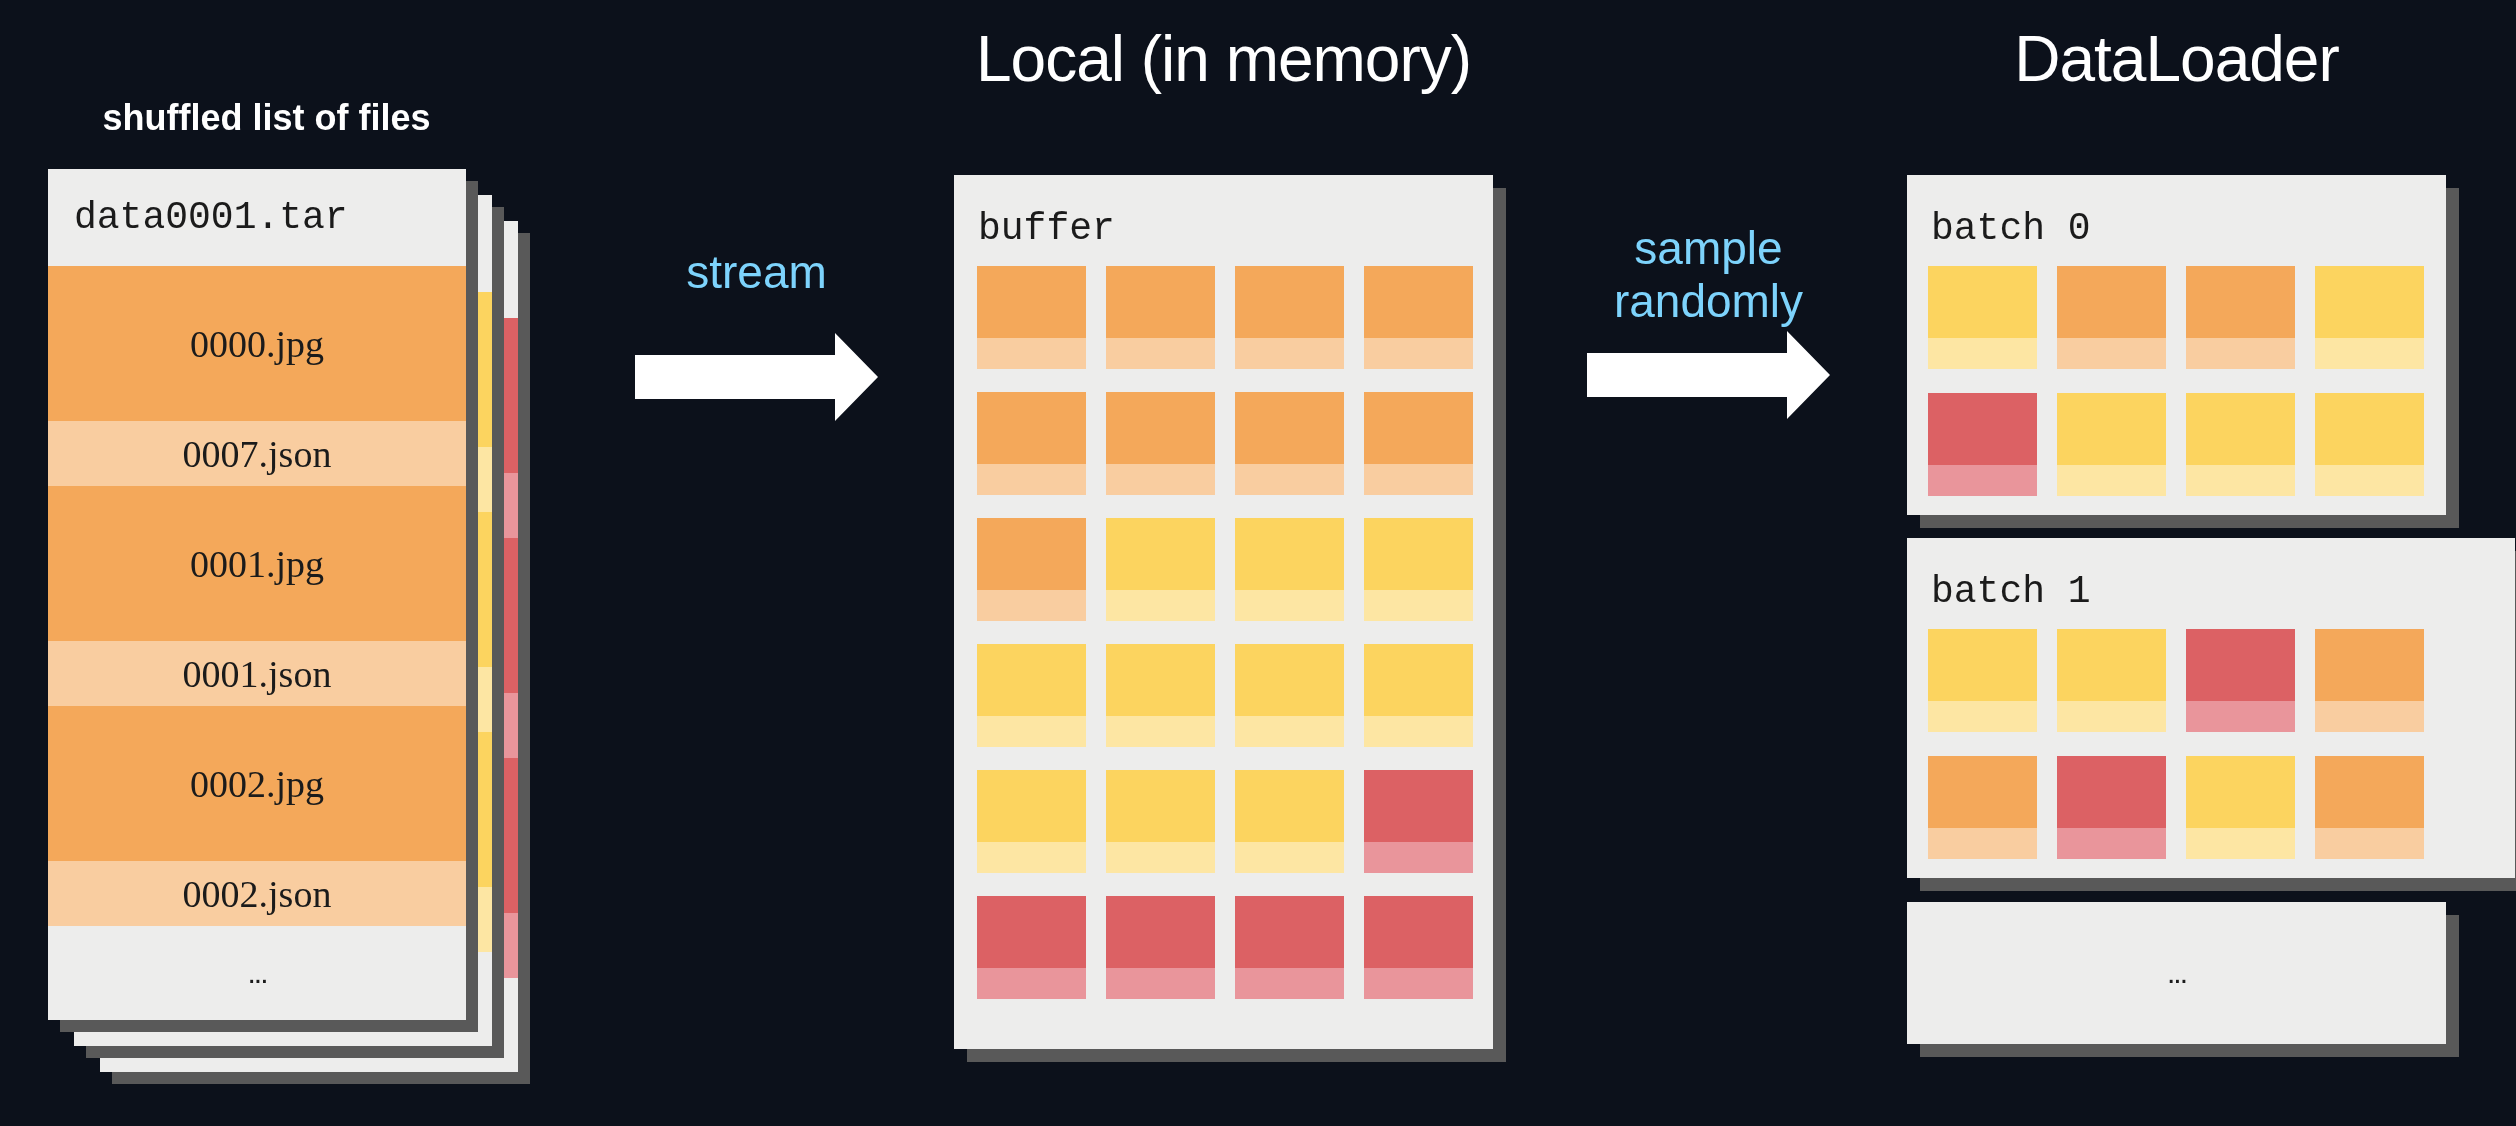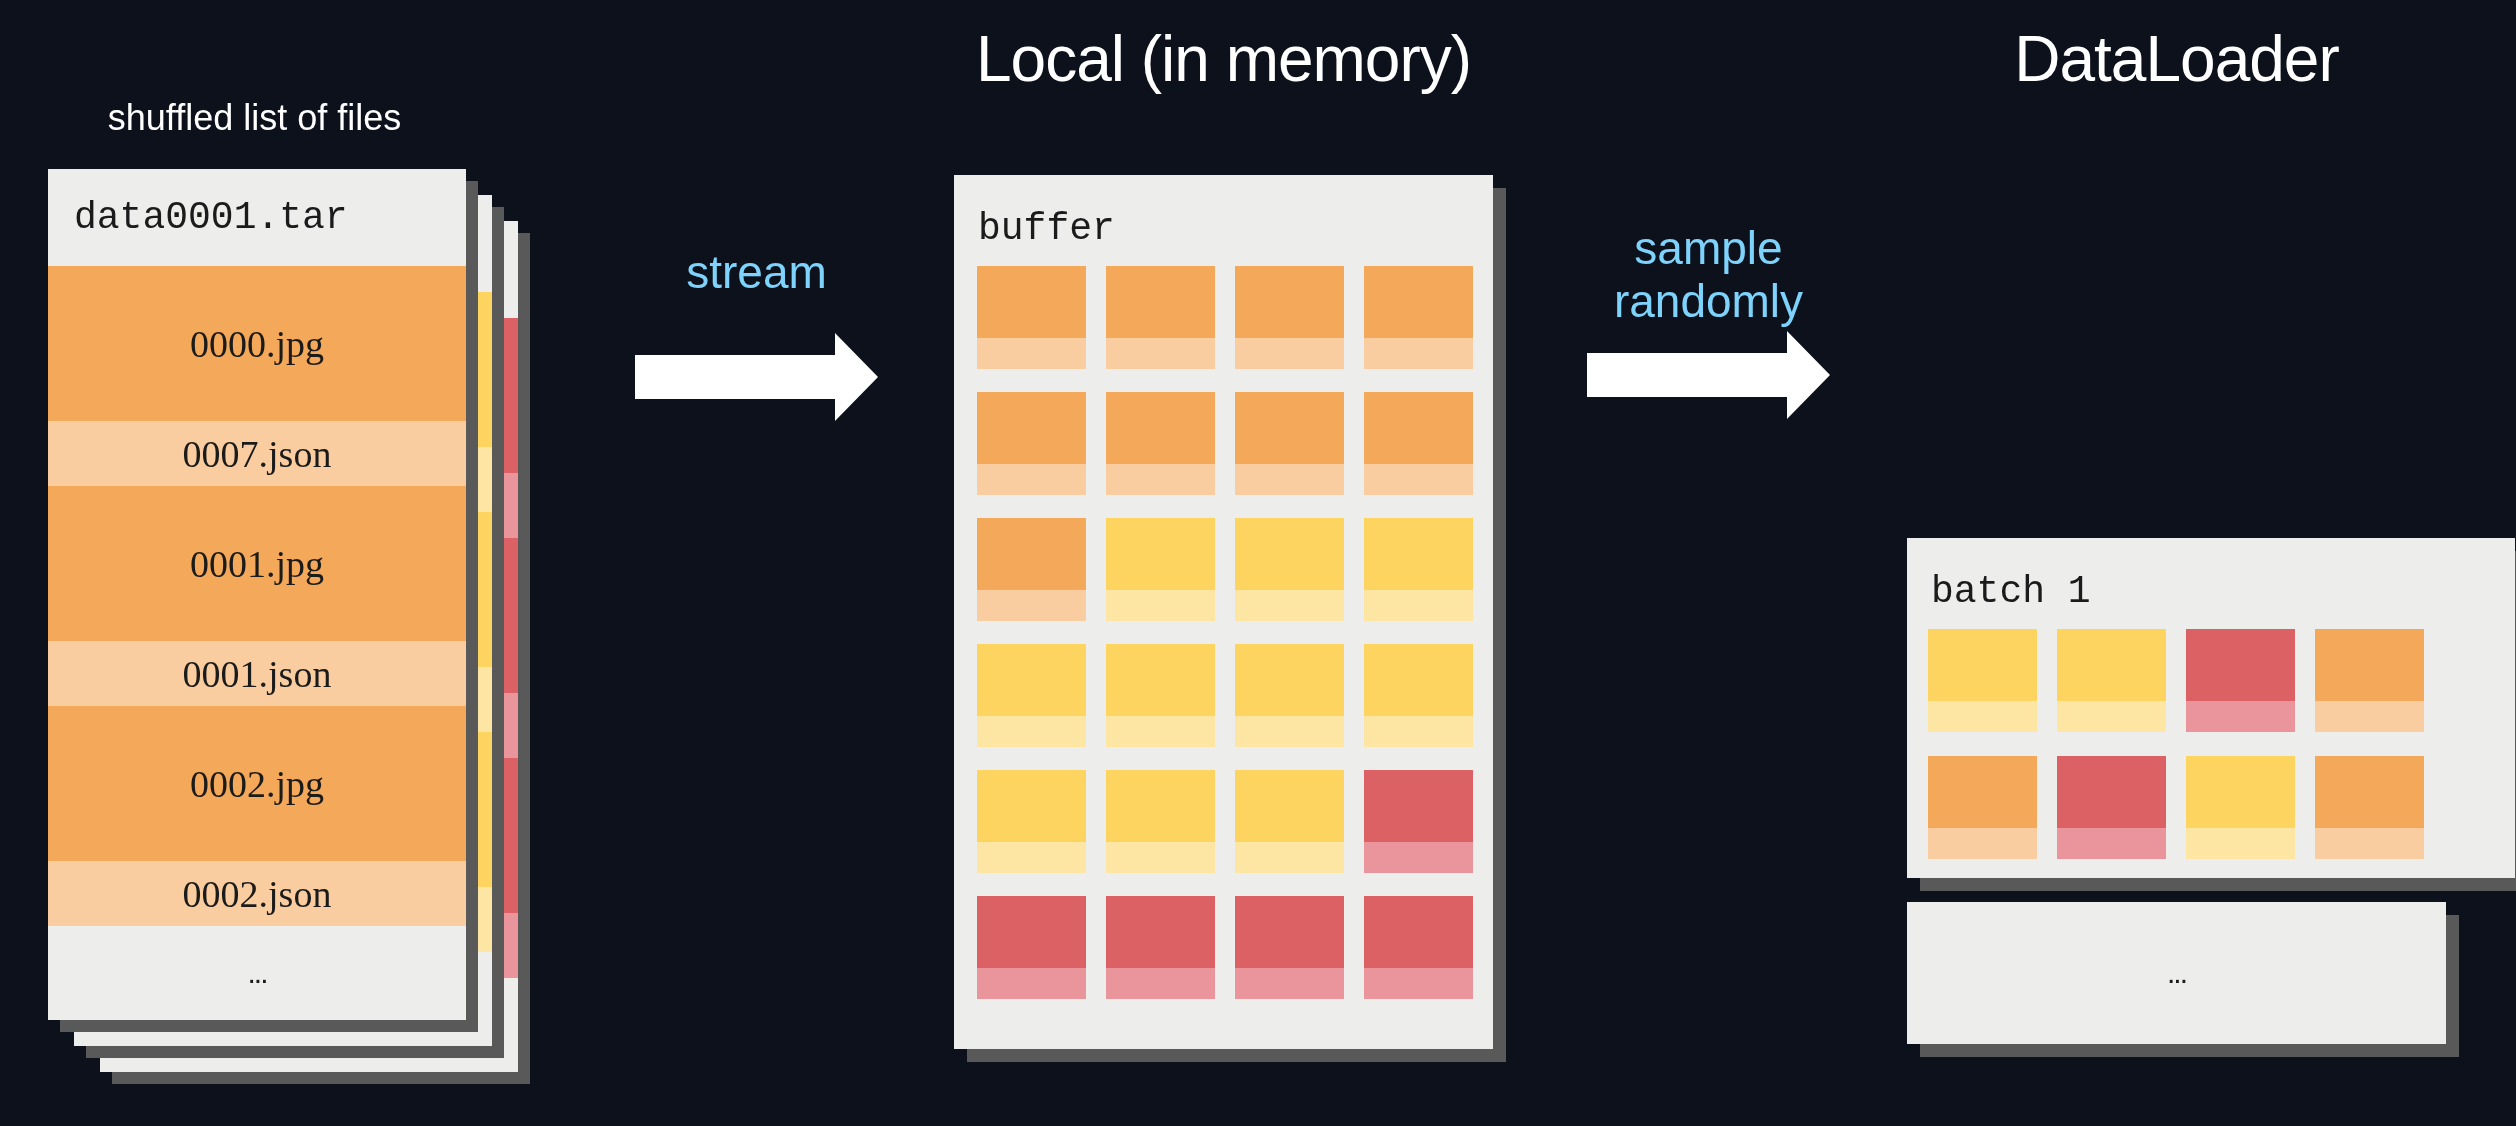--- a/index.html
+++ b/index.html
@@ -61,21 +61,21 @@
              box-shadow:13px 13px 0 0 var(--shadow);display:flex;align-items:center;justify-content:center;
              font-size:30px;letter-spacing:-2px;color:var(--ink);font-family:"Liberation Sans",sans-serif;}
 
   .arrow{position:absolute;width:243px;height:88px;}
 </style>
 </head>
 <body>
 
 <div class="canvas">
 
-  <div class="subtitle" style="left:36px;top:98px;width:437px;">shuffled list of files</div>
+  <div class="subtitle" style="left:48px;top:98px;width:437px;font-weight:bold;">shuffled list of files</div>
 
   <div>
     <div class="tar-card back2" data-tar-card="red">
         <div class="tar-header"></div>
         <div class="tar-row main"></div>
         <div class="tar-row lite"></div>
         <div class="tar-row main"></div>
         <div class="tar-row lite"></div>
         <div class="tar-row main"></div>
         <div class="tar-row lite"></div>
@@ -189,20 +189,49 @@
   </div>
 
   <div class="arrow-label" style="left:1587px;top:222px;width:243px;"><span>sample</span><br>
        <span>randomly</span></div>
   <svg class="arrow" style="left:1587px;top:331px;" viewBox="0 0 243 88">
     <polygon points="0,22 200,22 200,0 243,44 200,88 200,66 0,66" fill="#ffffff"></polygon>
   </svg>
 
   <div class="title" style="left:1907px;top:24px;width:539px;">DataLoader</div>
 
+  <div class="panel" style="left:1907px;top:175px;width:539px;height:340px;">
+    <div class="panel-header">batch 0</div>
+    <div class="tile-grid batch-grid grid-pad-batch">
+        <div class="tile yellow">
+          <div class="strip"></div>
+        </div>
+        <div class="tile orange">
+          <div class="strip"></div>
+        </div>
+        <div class="tile orange">
+          <div class="strip"></div>
+        </div>
+        <div class="tile yellow">
+          <div class="strip"></div>
+        </div>
+        <div class="tile red">
+          <div class="strip"></div>
+        </div>
+        <div class="tile yellow">
+          <div class="strip"></div>
+        </div>
+        <div class="tile yellow">
+          <div class="strip"></div>
+        </div>
+        <div class="tile yellow">
+          <div class="strip"></div>
+        </div>
+      </div>
+  </div>
 
   <div class="panel" style="left:1907px;top:538px;width:608px;height:340px;">
     <div class="panel-header">batch 1</div>
     <div class="tile-grid batch-grid grid-pad-batch">
         <div class="tile yellow">
           <div class="strip"></div>
         </div>
         <div class="tile yellow">
           <div class="strip"></div>
         </div>

